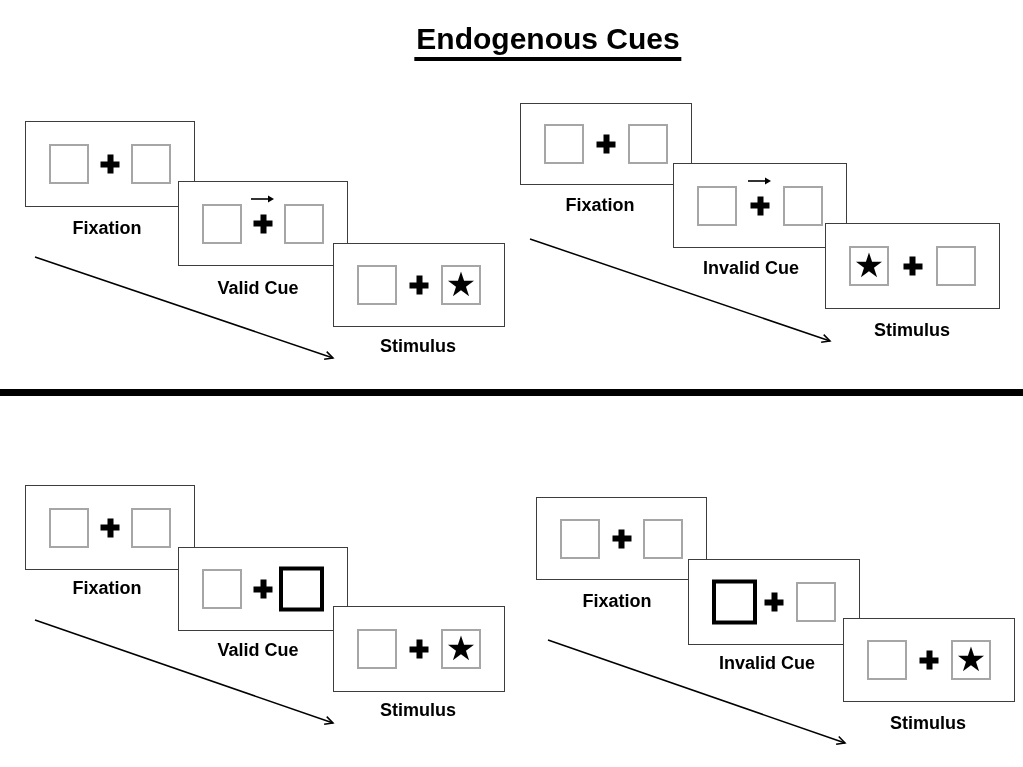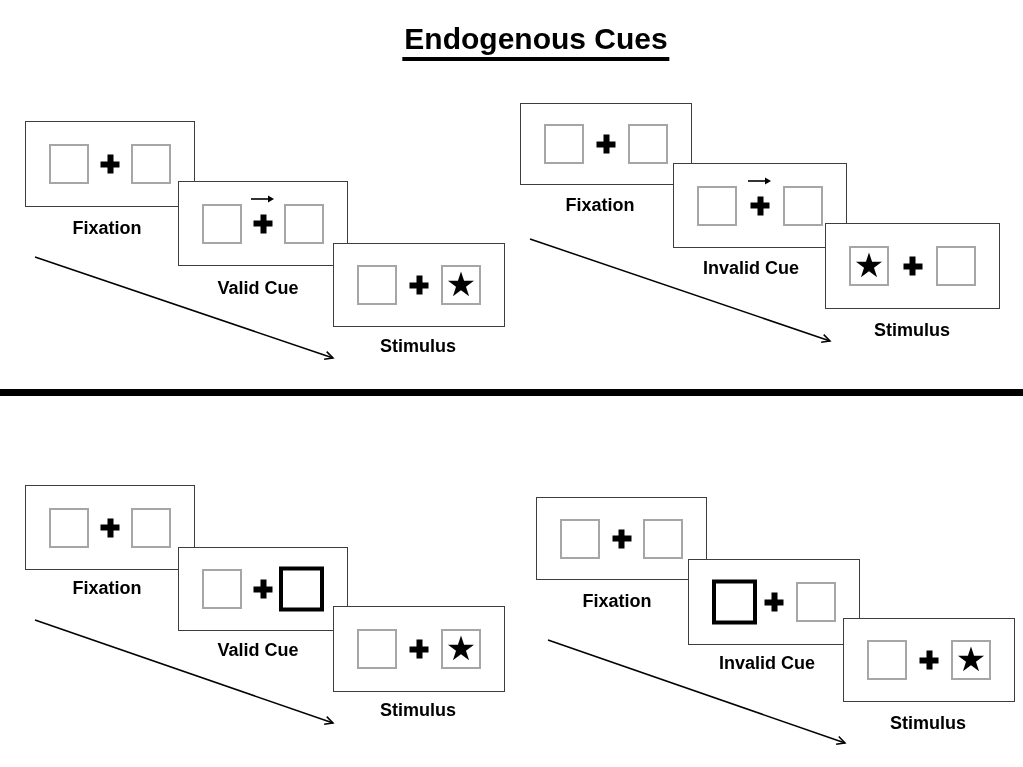--- a/index.html
+++ b/index.html
@@ -103,21 +103,21 @@
     font-size: 18px;
     white-space: nowrap;
   }
   .tl { position: absolute; }
 </style>
 </head>
 <body>
 
 <div class="canvas">
 
-  <div class="section-title" style="left:536px; top:22px;text-align:center;">Endogenous Cues</div>
+  <div class="section-title" style="left:548px; top:22px;text-align:center;">Endogenous Cues</div>
 
   <div class="divider"></div>
 
   <div class="seq">
     <svg class="tl" style="left:30px; top:252px;" width="312" height="112">
       <defs>
         <marker id="ah1" markerWidth="14" markerHeight="14" refX="9" refY="5" orient="auto" markerUnits="userSpaceOnUse">
           <path d="M1 1 L9 5 L1 9" fill="none" stroke="#000" stroke-width="1.5"></path>
         </marker>
       </defs>

